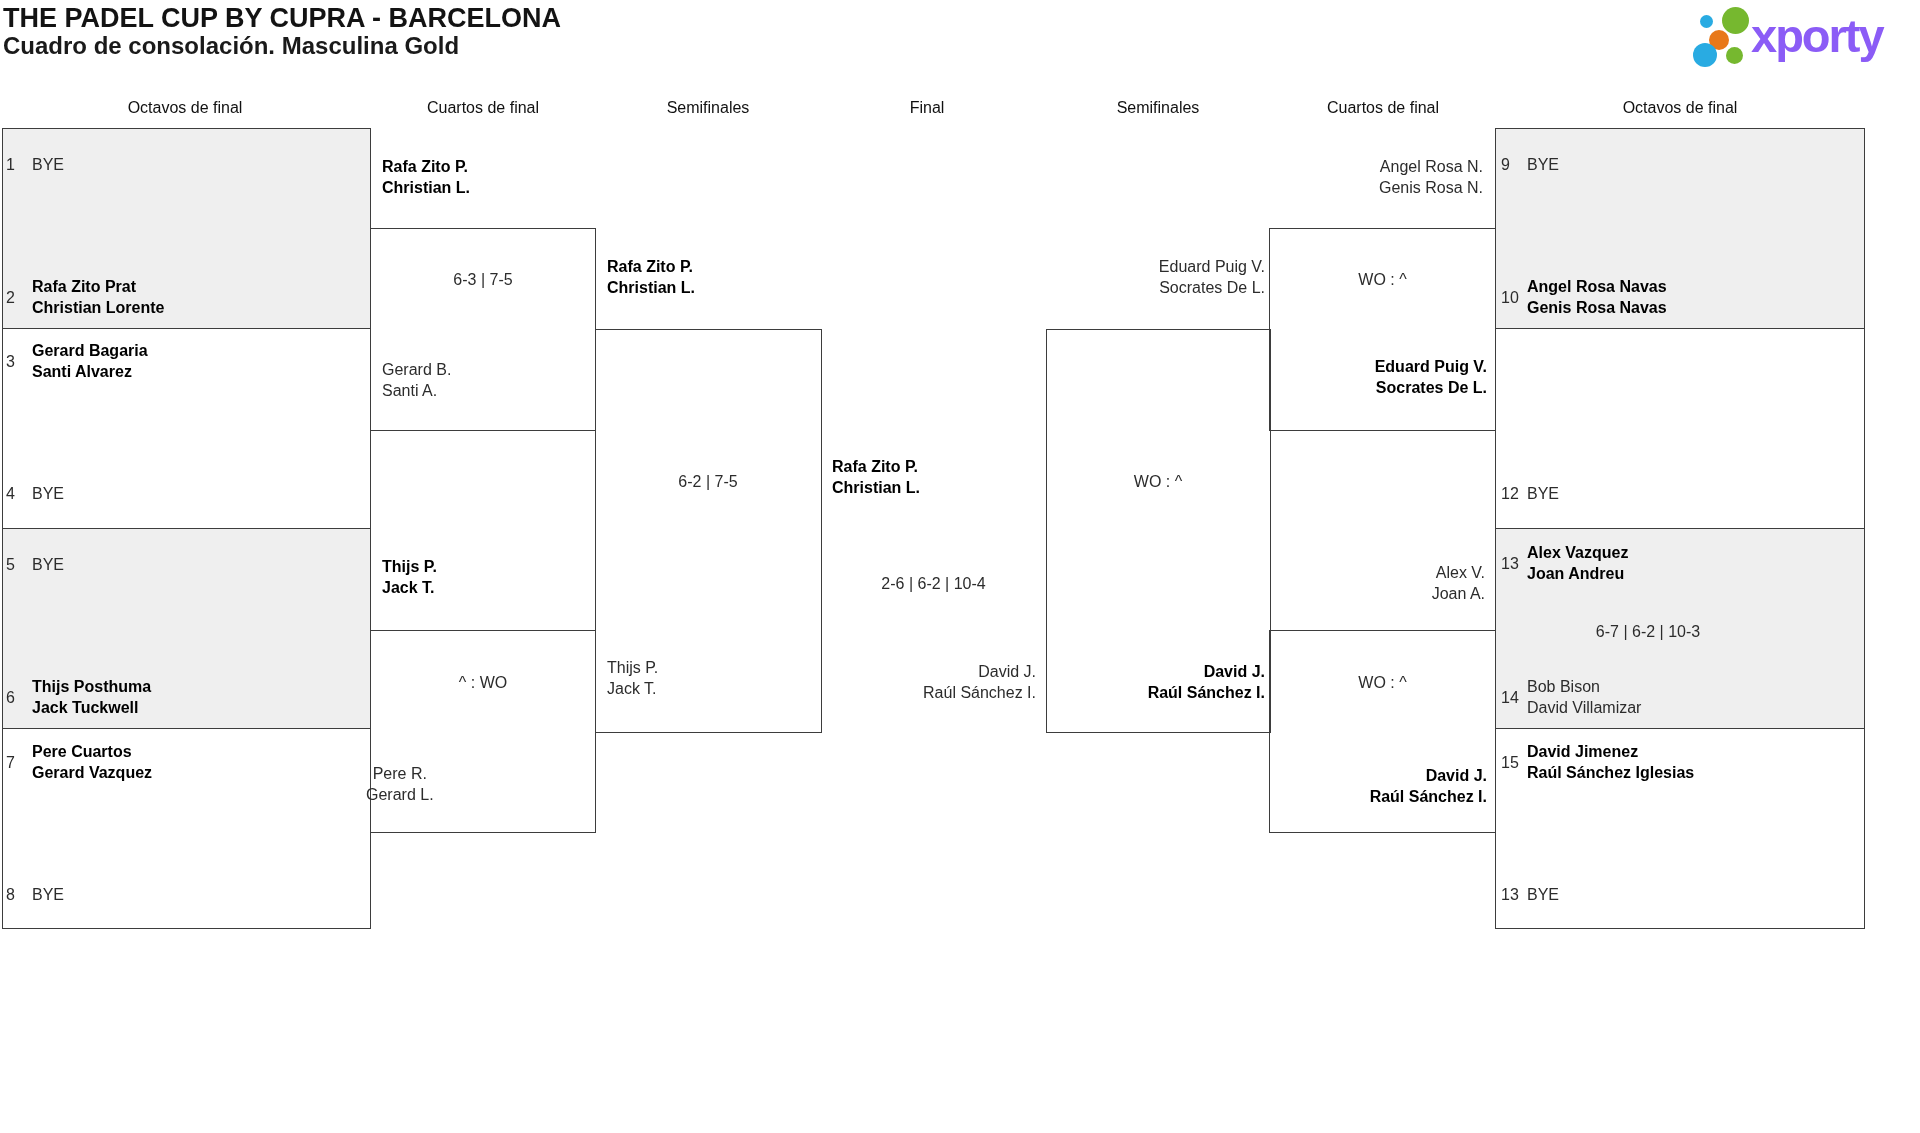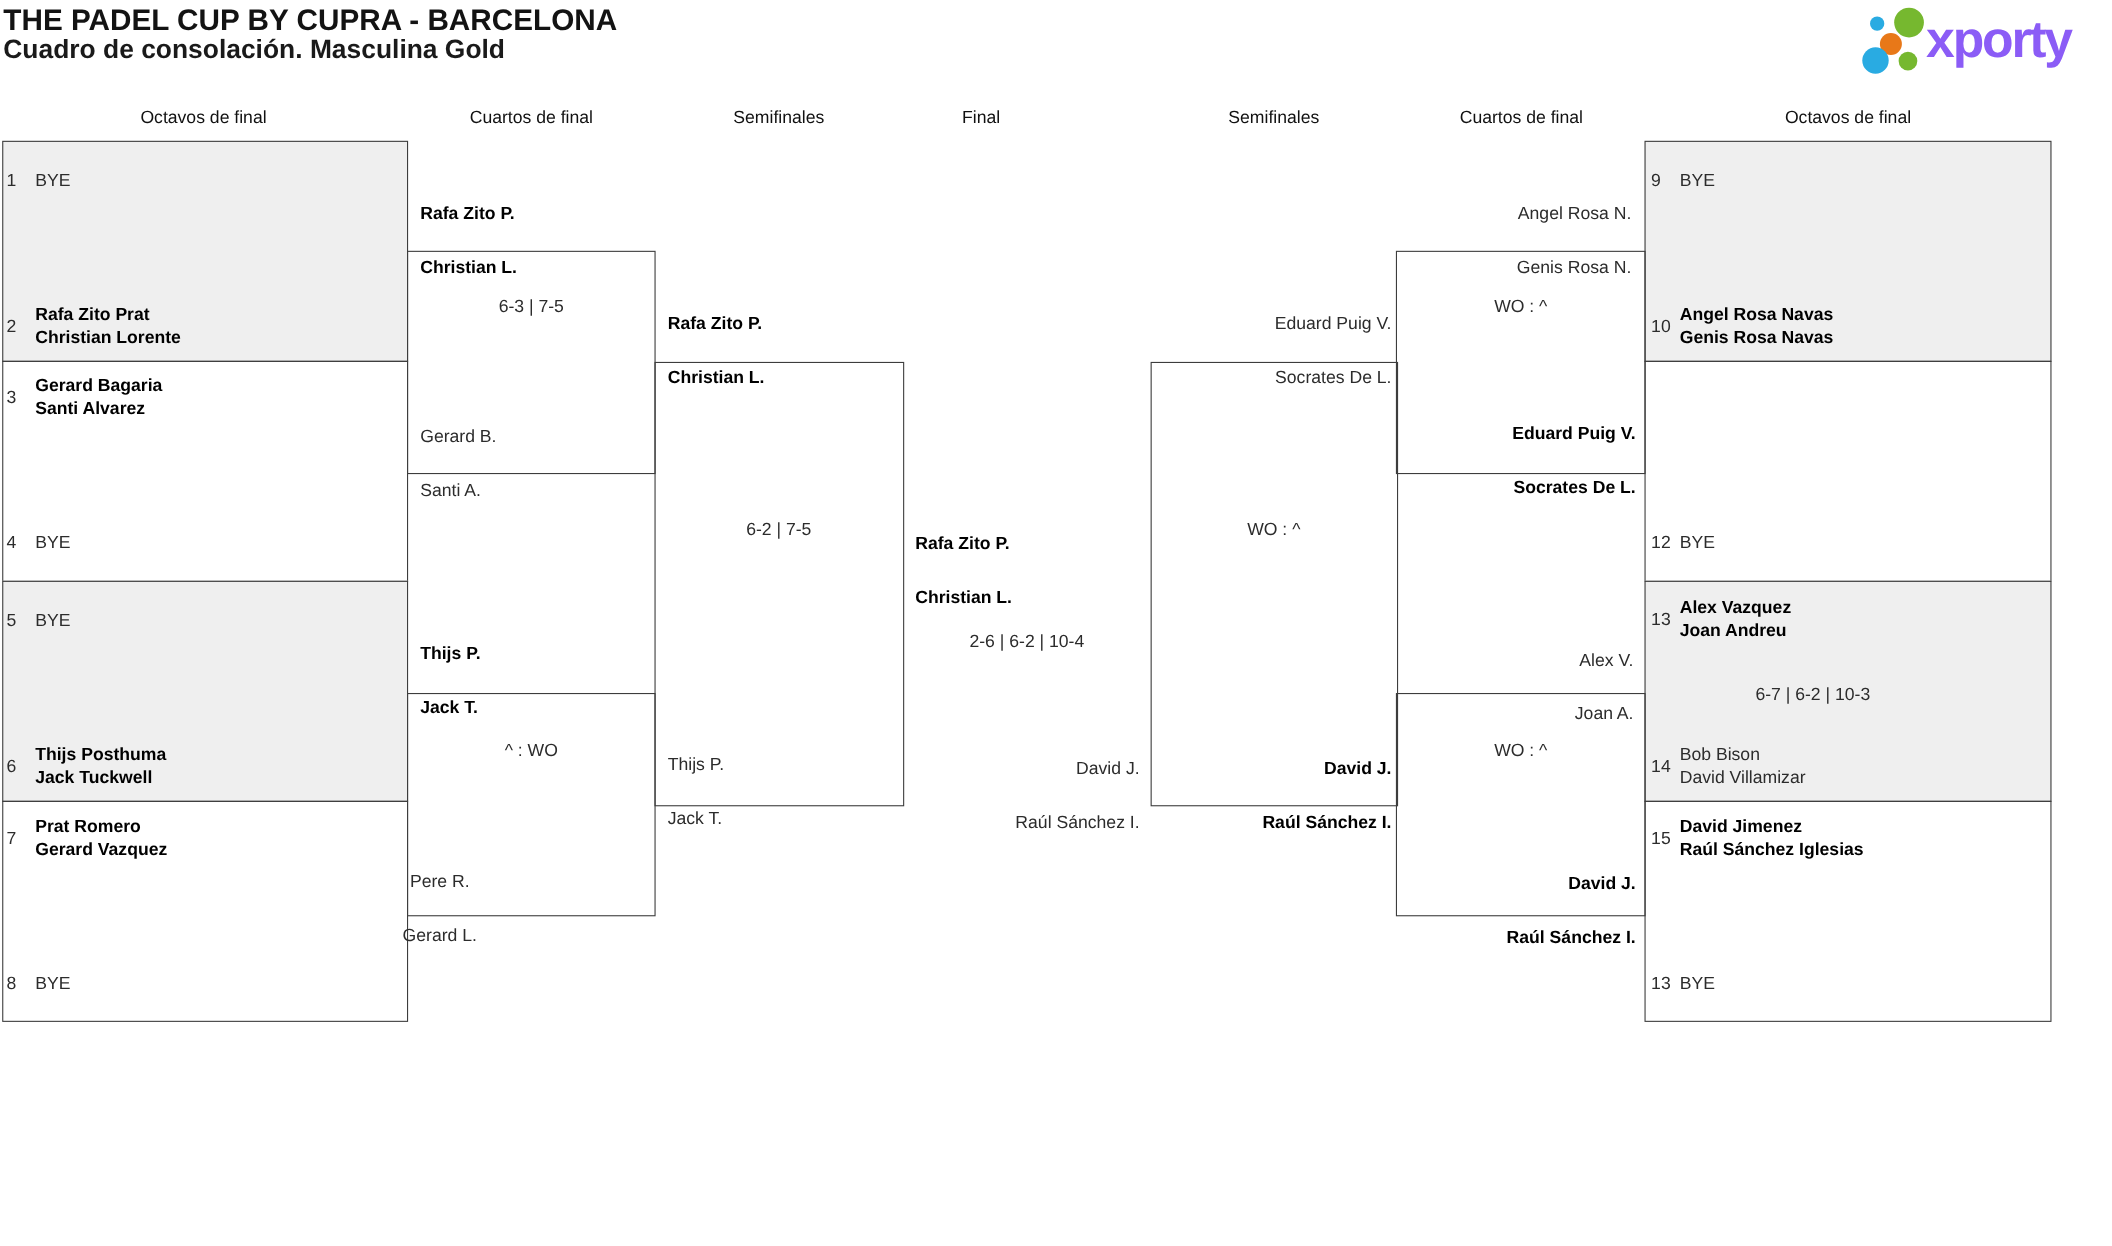--- a/index.html
+++ b/index.html
@@ -15,21 +15,21 @@
   #logo-dot-blue-sm {left:1700px;top:15px;width:13px;height:13px;background:#29abe2;}
   #logo-dot-green-lg{left:1722px;top:7px; width:27px;height:27px;background:#76b82f;}
   #logo-dot-orange  {left:1709px;top:30px;width:20px;height:20px;background:#e87818;}
   #logo-dot-blue-lg {left:1693px;top:43px;width:24px;height:24px;background:#29abe2;}
   #logo-dot-green-sm{left:1726px;top:47px;width:17px;height:17px;background:#76b82f;}
   #logo-word{position:absolute;left:1751px;top:6px;font-size:47px;line-height:60px;font-weight:700;
              letter-spacing:-2px;color:#8b5cf6;}
 
   
   .rh{position:absolute;top:99px;transform:translateX(-50%);font-size:16px;font-weight:500;color:#111;white-space:nowrap;}
-  #rh1{left:185px;} #rh2{left:483px;} #rh3{left:708px;} #rh4{left:892px;}
+  #rh1{left:185px;} #rh2{left:483px;} #rh3{left:708px;} #rh4{left:927px;}
   #rh5{left:1158px;} #rh6{left:1383px;} #rh7{left:1680px;}
 
   
   .bx{position:absolute;border:1px solid #3d3d3d;box-sizing:border-box;background:transparent;}
   .shade{background:#efefef;}
   #ob1{left:2px;top:128px;width:369px;height:201px;}
   #ob2{left:2px;top:328px;width:369px;height:201px;}
   #ob3{left:2px;top:528px;width:369px;height:201px;}
   #ob4{left:2px;top:728px;width:369px;height:201px;}
   #ob5{left:1495px;top:128px;width:370px;height:201px;}
@@ -50,21 +50,21 @@
   .seed .ln{white-space:nowrap;}
   .w{font-weight:700;color:#000;}
   .seedL{left:6px;} .seedR{left:1501px;}
   #s1{top:154px;} #s2{top:276px;} #s3{top:340px;} #s4{top:483px;}
   #s5{top:554px;} #s6{top:676px;} #s7{top:741px;} #s8{top:884px;}
   #s9{top:154px;} #s10{top:276px;} #s11{top:340px;} #s12{top:483px;}
   #s13{top:542px;} #s14{top:676px;} #s15{top:741px;} #s16{top:884px;}
 
   
   .lab{position:absolute;font-size:16px;line-height:21px;color:#2c2c2c;white-space:nowrap;}
-  .lab .ln{display:block;margin-top:28px;}
+  .lab .ln{display:block;}
   .lab.r{text-align:right;}
   .lab.bold,.lab.bold .ln{font-weight:700;color:#000;}
   #lab-qf1-top{left:382px;top:156px;}
   #lab-qf1-bot{left:382px;top:359px;}
   #lab-qf2-top{left:382px;top:556px;}
   #lab-qf2-bot{left:366px;top:763px;text-align:center;}
   #lab-sf1-top{left:607px;top:256px;}
   #lab-sf1-bot{left:607px;top:657px;}
   #lab-final-left{left:832px;top:456px;}
   #lab-final-right{left:837px;top:661px;width:199px;}
@@ -161,21 +161,21 @@
   <div class="seed seedL" id="s6">
     <span class="num">6</span>
     <span class="names w">
       <span class="ln">Thijs Posthuma</span>
       <span class="ln">Jack Tuckwell</span>
     </span>
   </div>
   <div class="seed seedL" id="s7">
     <span class="num">7</span>
     <span class="names w">
-      <span class="ln">Prat Romero</span>
+      <span class="ln">Pere Cuartos</span>
       <span class="ln">Gerard Vazquez</span>
     </span>
   </div>
   <div class="seed seedL" id="s8">
     <span class="num">8</span>
     <span class="names">
         <span class="ln">BYE</span>
       </span>
   </div>
 

